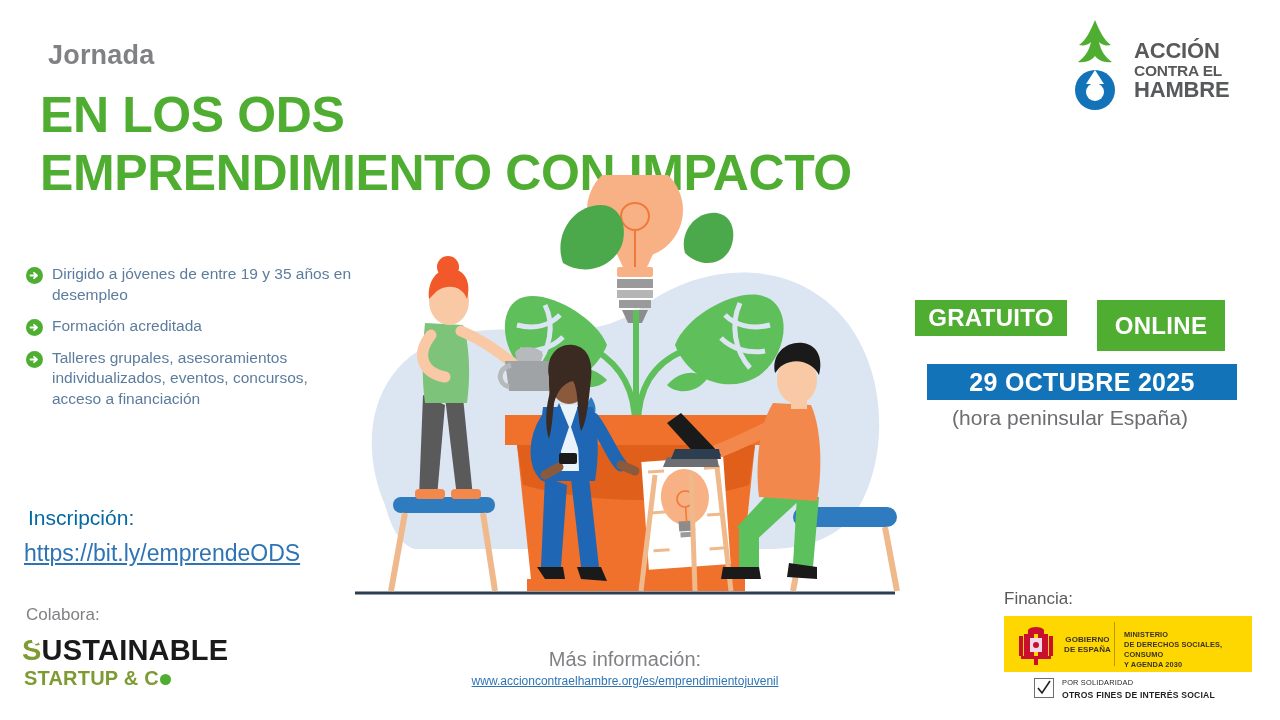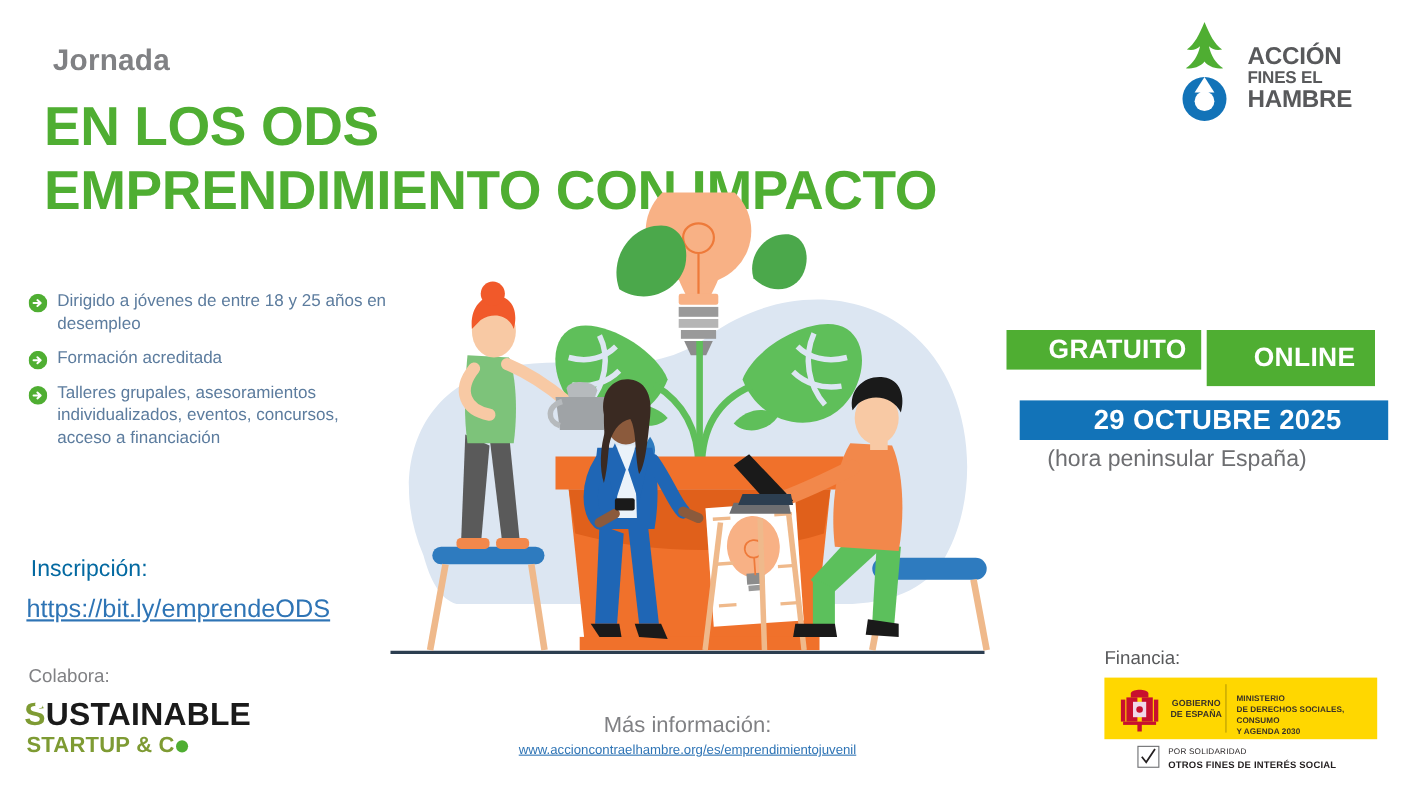--- a/index.html
+++ b/index.html
@@ -180,21 +180,20 @@
 
   
   .badge {
     position: absolute;
     display: flex;
     align-items: center;
     justify-content: center;
     color: #ffffff;
     font-weight: bold;
     letter-spacing: 0.3px;
-    padding-left: 25px;
   }
   .badge-gratuito {
     left: 915px;
     top: 300px;
     width: 152px;
     height: 36px;
     background: #4FAE32;
     font-size: 24px;
   }
   .badge-online {
@@ -342,32 +341,32 @@
 <div class="ach-logo">
   <svg class="ach-mark" viewBox="0 0 66 94">
     <path d="M33 2 C28 14 24 22 17 27 C22 28 26 27 29 24 C27 33 23 39 16 44 C24 45 30 42 33 38 C36 42 42 45 50 44 C43 39 39 33 37 24 C40 27 44 28 49 27 C42 22 38 14 33 2 Z" fill="#4FAE32"></path>
     <circle cx="33" cy="72" r="20" fill="#1273B8"></circle>
     <circle cx="33" cy="74" r="9" fill="#ffffff"></circle>
     <path d="M33 52 L42 66 L24 66 Z" fill="#ffffff"></path>
     <circle cx="33" cy="72" r="20" fill="none" stroke="#ffffff" stroke-width="0"></circle>
   </svg>
   <div class="ach-words">
     <span class="w1">ACCIÓN</span>
-    <span class="w2">FINES EL</span>
+    <span class="w2">CONTRA EL</span>
     <span class="w3">HAMBRE</span>
   </div>
 </div>
 
 <div class="bullets">
   <div class="bullet-row">
     <svg class="bullet-icon" viewBox="0 0 17 17">
       <circle cx="8.5" cy="8.5" r="8.5" fill="#4FAE32"></circle>
       <path d="M4.5 8.5 L10 8.5 M8 5.8 L11 8.5 L8 11.2" stroke="#ffffff" stroke-width="1.8" fill="none" stroke-linecap="round" stroke-linejoin="round"></path>
     </svg>
-    <div class="bullet-text">Dirigido a jóvenes de entre 18 y 25 años en desempleo</div>
+    <div class="bullet-text">Dirigido a jóvenes de entre 19 y 35 años en desempleo</div>
   </div>
   <div class="bullet-row">
     <svg class="bullet-icon" viewBox="0 0 17 17">
       <circle cx="8.5" cy="8.5" r="8.5" fill="#4FAE32"></circle>
       <path d="M4.5 8.5 L10 8.5 M8 5.8 L11 8.5 L8 11.2" stroke="#ffffff" stroke-width="1.8" fill="none" stroke-linecap="round" stroke-linejoin="round"></path>
     </svg>
     <div class="bullet-text">Formación acreditada</div>
   </div>
   <div class="bullet-row">
     <svg class="bullet-icon" viewBox="0 0 17 17">

